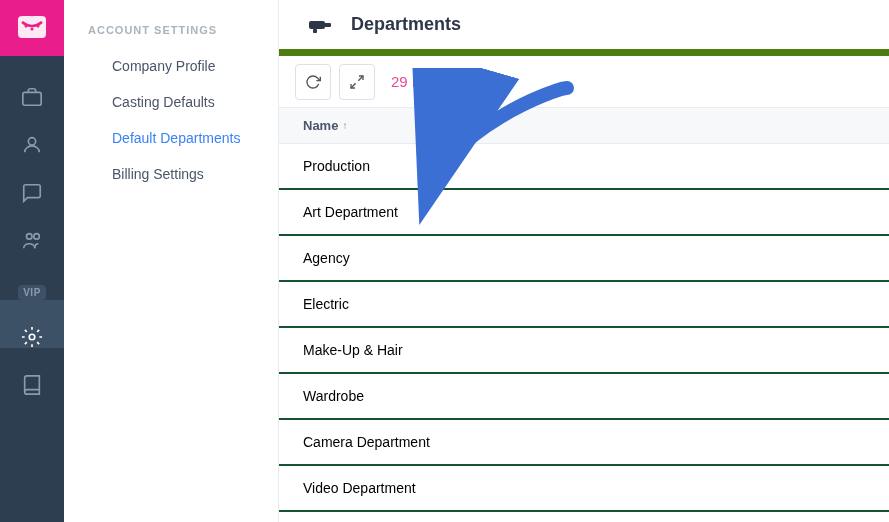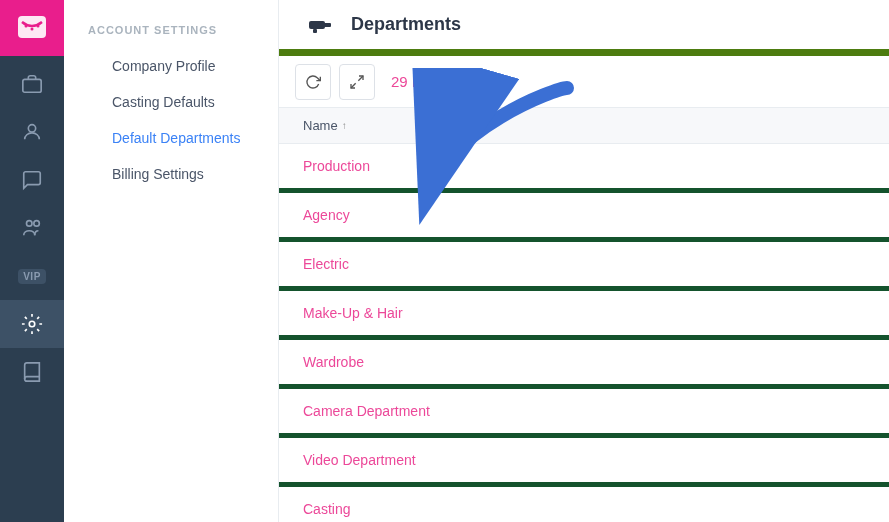--- a/index.html
+++ b/index.html
@@ -21,21 +21,21 @@
       display: flex;
       align-items: center;
       justify-content: center;
       margin-bottom: 4px;
     }
     .icon-sidebar-logo svg { width: 32px; height: 32px; }
     .sidebar-icon-item {
       width: 64px;
       height: 48px;
       display: flex;
-      align-items: center;
+      align-items: flex-end;
       justify-content: center;
       color: #8a9bb0;
       cursor: pointer;
       position: relative;
     }
     .sidebar-icon-item svg { width: 22px; height: 22px; }
     .vip-badge {
       background: #3d5166;
       border-radius: 4px;
       padding: 2px 5px;
@@ -142,32 +142,32 @@
     
     .table-container {
       flex: 1;
       overflow-y: auto;
     }
     .table-header {
       background: #f7f8fa;
       border-bottom: 1px solid #e8ecf0;
       padding: 10px 24px;
       font-size: 13px;
-      font-weight: 400;
+      font-weight: 700;
       color: #4a5568;
       display: flex;
       align-items: center;
       gap: 4px;
     }
     .sort-arrow { font-size: 10px; color: #888; }
     .table-row {
-      border-bottom: 5px solid #14532d;
+      border-bottom: 2px solid #14532d;
       padding: 14px 24px;
       font-size: 14px;
-      color: #ec4899;
+      color: #000000;
       cursor: pointer;
     }
   </style>
 </head>
 <body>
 
 <div class="icon-sidebar">
   <div class="icon-sidebar-logo">
     <svg viewBox="0 0 32 32" fill="white">
       <rect x="2" y="4" width="28" height="22" rx="4" fill="white" opacity="0.9"></rect>
@@ -260,20 +260,21 @@
     </button>
     <span class="departments-count">29 Departments</span>
   </div>
 
   <div class="table-container">
     <div class="table-header">
       <span>Name</span>
       <span class="sort-arrow">↑</span>
     </div>
     <div class="table-row">Production</div>
+    <div class="table-row">Art Department</div>
     <div class="table-row">Agency</div>
     <div class="table-row">Electric</div>
     <div class="table-row">Make-Up &amp; Hair</div>
     <div class="table-row">Wardrobe</div>
     <div class="table-row">Camera Department</div>
     <div class="table-row">Video Department</div>
     <div class="table-row">Casting</div>
 
   </div>
 

